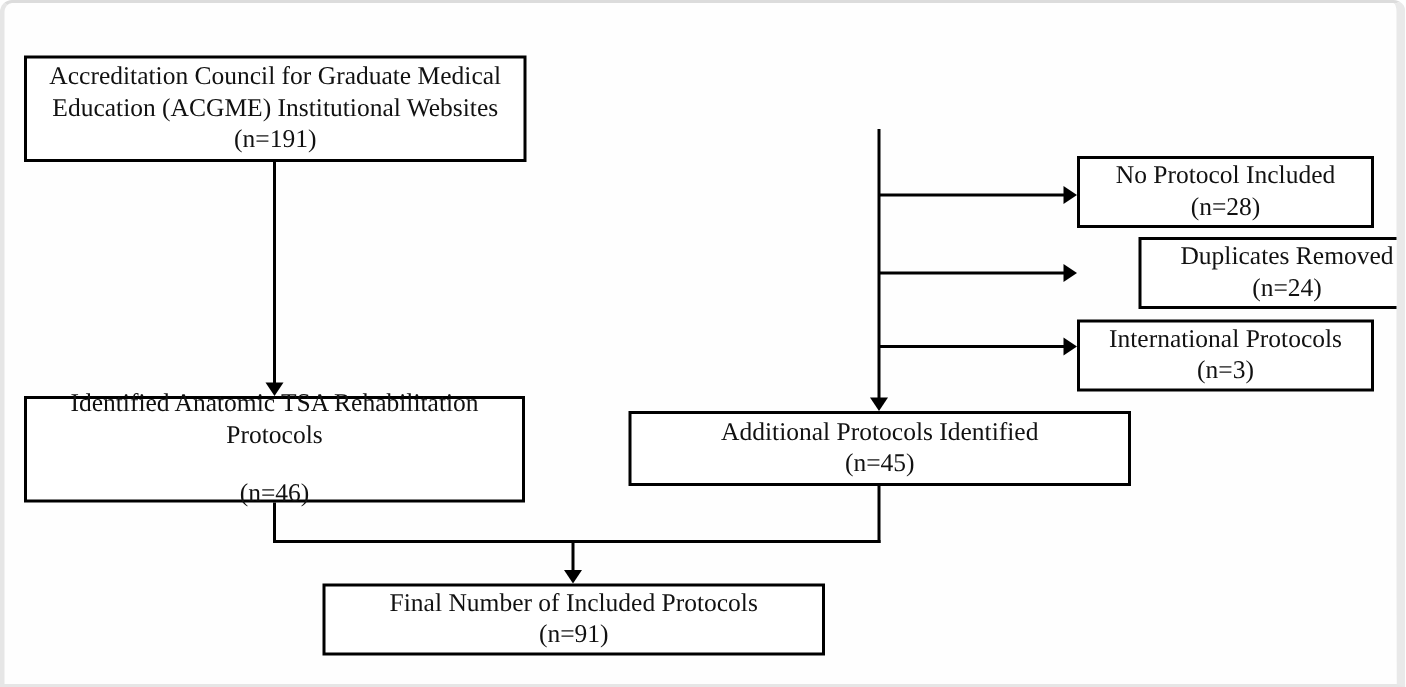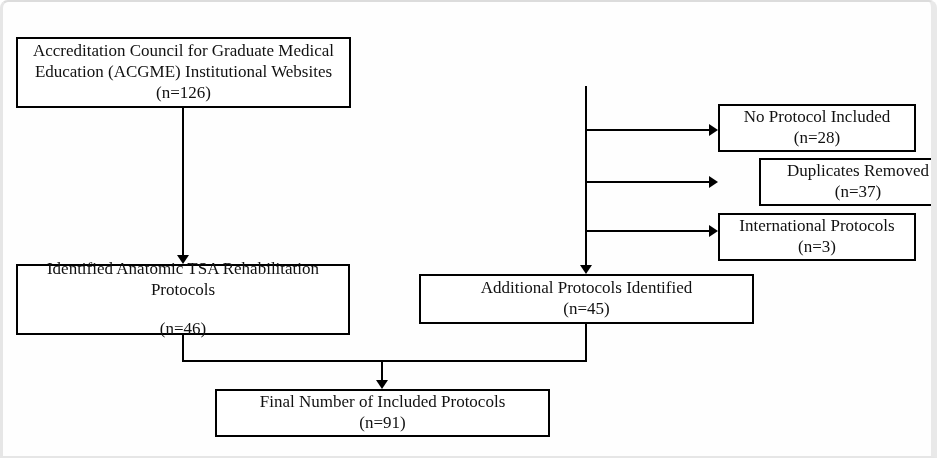--- a/index.html
+++ b/index.html
@@ -57,32 +57,32 @@
     border-left: 9px solid #000000;
   }
 </style>
 </head>
 <body>
 
 <div class="canvas">
 
   <div class="node" style="left:13px; top:35px; width:335px; height:71px;">
     <div>Accreditation Council for Graduate Medical Education (ACGME) Institutional Websites</div>
-    <div>(n=126)</div>
+    <div>(n=191)</div>
   </div>
 
 
   <div class="node" style="left:715px; top:102px; width:198px; height:48px;">
     <div>No Protocol Included</div>
     <div>(n=28)</div>
   </div>
 
   <div class="node" style="left:756px; top:156px; width:198px; height:48px;">
     <div>Duplicates Removed</div>
-    <div>(n=37)</div>
+    <div>(n=24)</div>
   </div>
 
   <div class="node" style="left:715px; top:211px; width:198px; height:48px;">
     <div>International Protocols</div>
     <div>(n=3)</div>
   </div>
 
   <div class="node" style="left:13px; top:262px; width:334px; height:71px;gap:19px;">
     <div>Identified Anatomic TSA Rehabilitation Protocols</div>
     <div>(n=46)</div>

